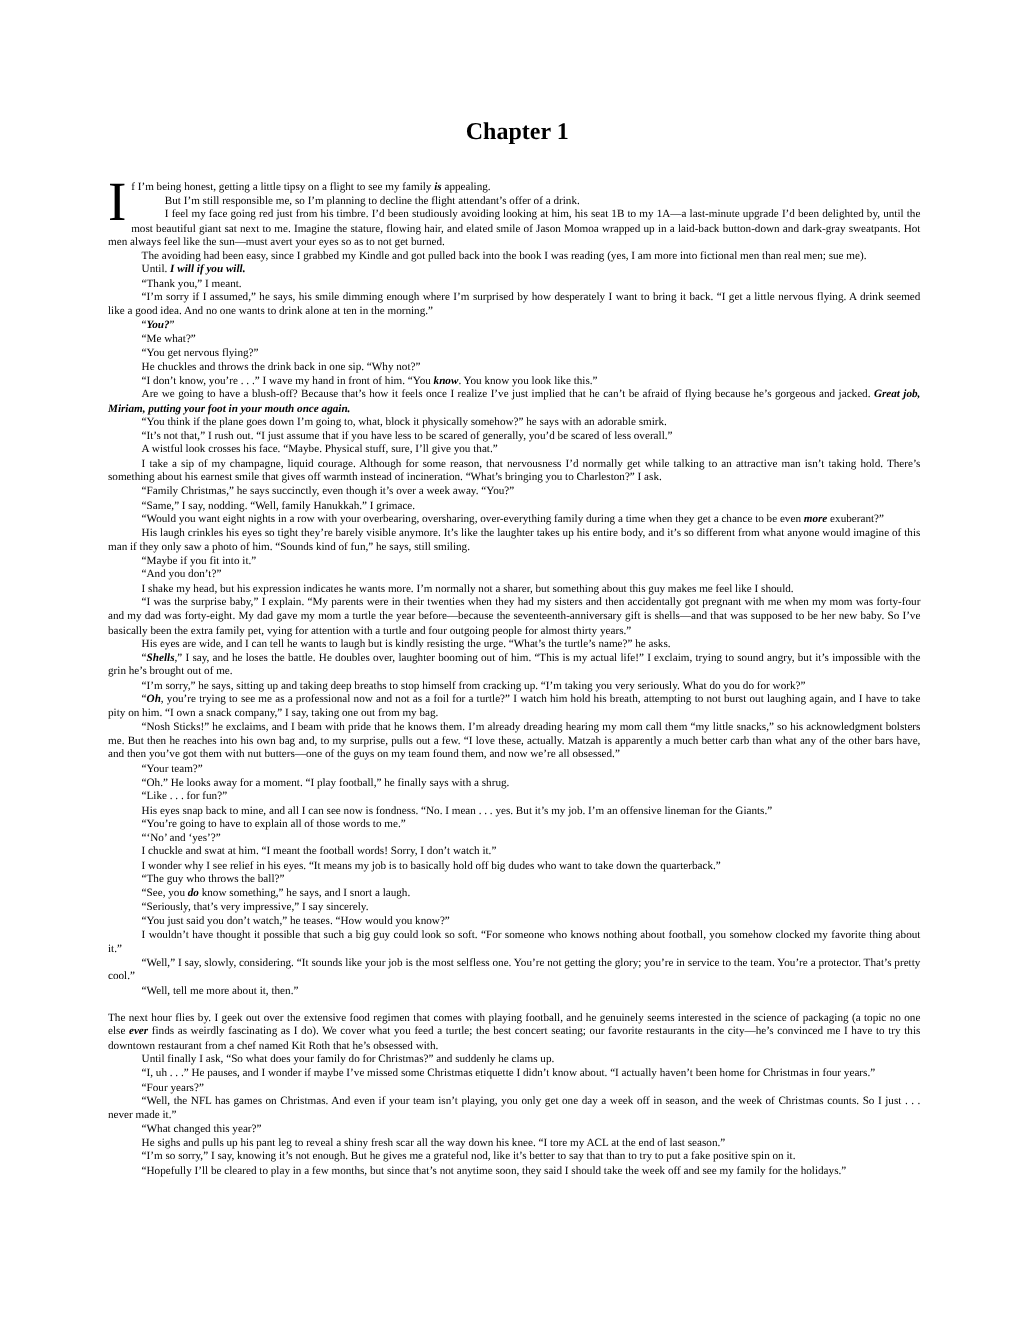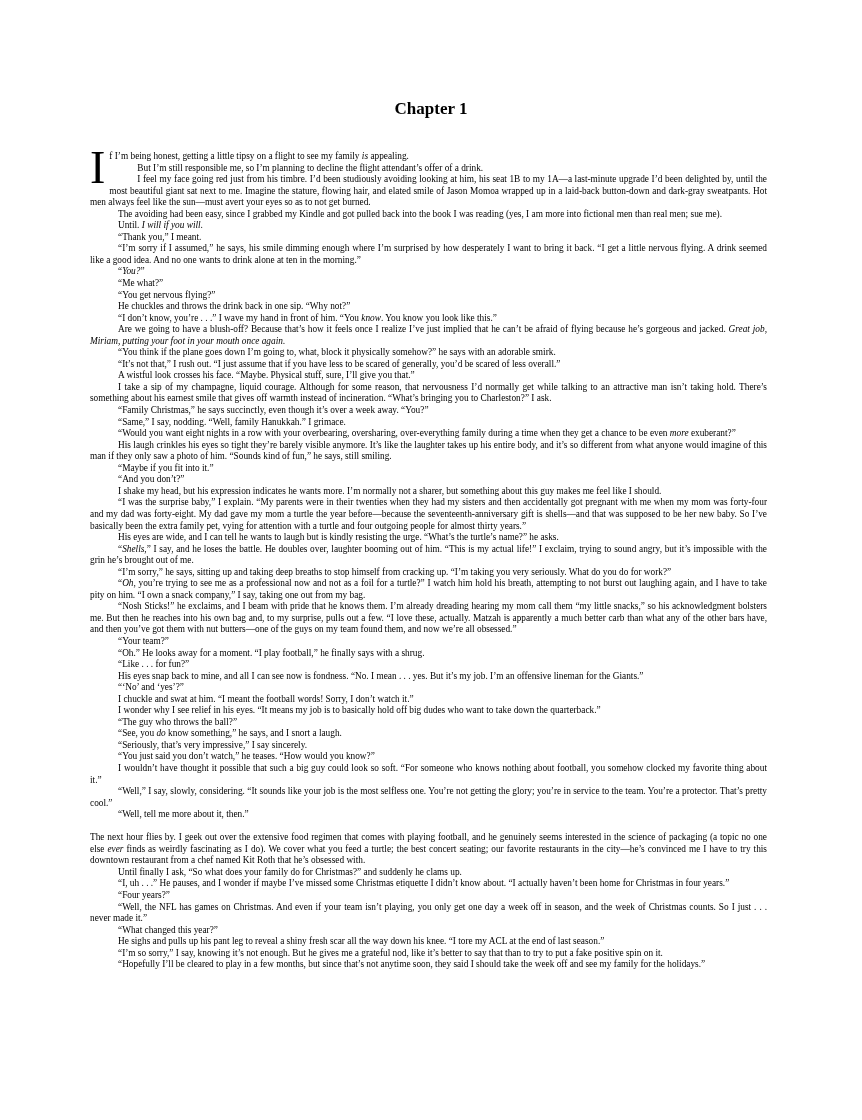--- a/index.html
+++ b/index.html
@@ -12,36 +12,36 @@
     overflow:hidden;
     font-family:"Liberation Serif","DejaVu Serif",serif;
     color:#000000;
   }
   .chapter-title {
     position:absolute;
     top:99px;
     left:0;
     width:100%;
     text-align:center;
-    font-size:17px;
+    font-size:20px;
     font-weight:bold;
     margin:0;
   }
   .page-body {
     position:absolute;
     left:90px;
     top:151px;
     width:677px;
     text-align:justify;
     font-size:9.3px;
     line-height:11.55px;
   }
   .page-body p { margin:0; text-indent:28px; }
   .page-body p.flush { text-indent:0; }
-  .italic { font-style:italic; }
+  .italic { font-style:italic;font-weight:bold; }
   .dropcap {
     float:left;
     font-size:46px;
     line-height:33px;
     height:35px;
     padding-right:4px;
     font-weight:normal;
   }
   .section-break { height:11.55px; }
 </style>
@@ -78,20 +78,21 @@
       <p><span>“I was the surprise baby,” I explain. “My parents were in their twenties when they had my sisters and then accidentally got pregnant with me when my mom was forty-four and my dad was forty-eight. My dad gave my mom a turtle the year before—because the seventeenth-anniversary gift is shells—and that was supposed to be her new baby. So I’ve basically been the extra family pet, vying for attention with a turtle and four outgoing people for almost thirty years.”</span></p>
       <p><span>His eyes are wide, and I can tell he wants to laugh but is kindly resisting the urge. “What’s the turtle’s name?” he asks.</span></p>
       <p><span>“</span><span class="italic">Shells</span><span>,” I say, and he loses the battle. He doubles over, laughter booming out of him. “This is my actual life!” I exclaim, trying to sound angry, but it’s impossible with the grin he’s brought out of me.</span></p>
       <p><span>“I’m sorry,” he says, sitting up and taking deep breaths to stop himself from cracking up. “I’m taking you very seriously. What do you do for work?”</span></p>
       <p><span>“</span><span class="italic">Oh</span><span>, you’re trying to see me as a professional now and not as a foil for a turtle?” I watch him hold his breath, attempting to not burst out laughing again, and I have to take pity on him. “I own a snack company,” I say, taking one out from my bag.</span></p>
       <p><span>“Nosh Sticks!” he exclaims, and I beam with pride that he knows them. I’m already dreading hearing my mom call them “my little snacks,” so his acknowledgment bolsters me. But then he reaches into his own bag and, to my surprise, pulls out a few. “I love these, actually. Matzah is apparently a much better carb than what any of the other bars have, and then you’ve got them with nut butters—one of the guys on my team found them, and now we’re all obsessed.”</span></p>
       <p><span>“Your team?”</span></p>
       <p><span>“Oh.” He looks away for a moment. “I play football,” he finally says with a shrug.</span></p>
       <p><span>“Like . . . for fun?”</span></p>
       <p><span>His eyes snap back to mine, and all I can see now is fondness. “No. I mean . . . yes. But it’s my job. I’m an offensive lineman for the Giants.”</span></p>
+      <p><span>“You’re going to have to explain all of those words to me.”</span></p>
       <p><span>“‘No’ and ‘yes’?”</span></p>
       <p><span>I chuckle and swat at him. “I meant the football words! Sorry, I don’t watch it.”</span></p>
       <p><span>I wonder why I see relief in his eyes. “It means my job is to basically hold off big dudes who want to take down the quarterback.”</span></p>
       <p><span>“The guy who throws the ball?”</span></p>
       <p><span>“See, you </span><span class="italic">do</span><span> know something,” he says, and I snort a laugh.</span></p>
       <p><span>“Seriously, that’s very impressive,” I say sincerely.</span></p>
       <p><span>“You just said you don’t watch,” he teases. “How would you know?”</span></p>
       <p><span>I wouldn’t have thought it possible that such a big guy could look so soft. “For someone who knows nothing about football, you somehow clocked my favorite thing about it.”</span></p>
       <p><span>“Well,” I say, slowly, considering. “It sounds like your job is the most selfless one. You’re not getting the glory; you’re in service to the team. You’re a protector. That’s pretty cool.”</span></p>
       <p><span>“Well, tell me more about it, then.”</span></p>

